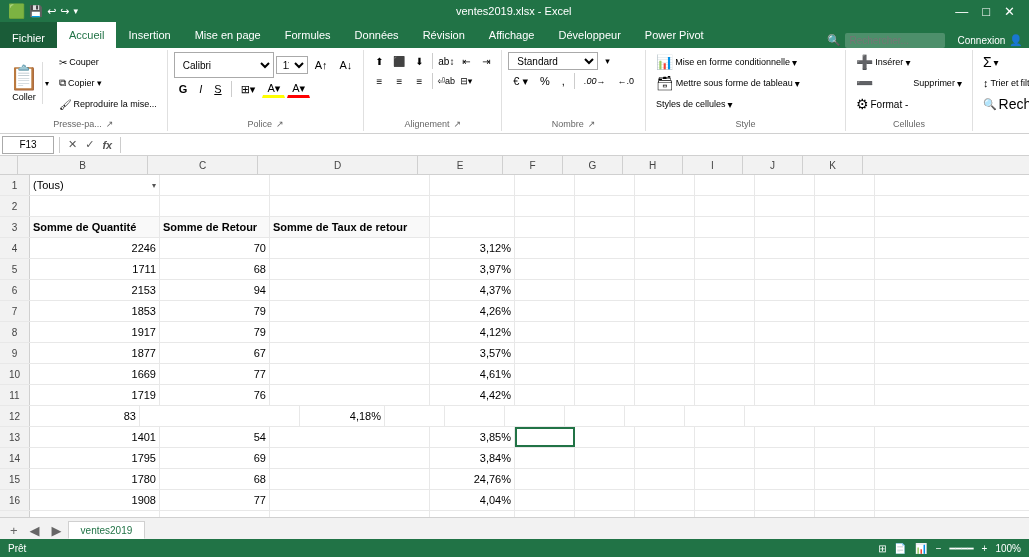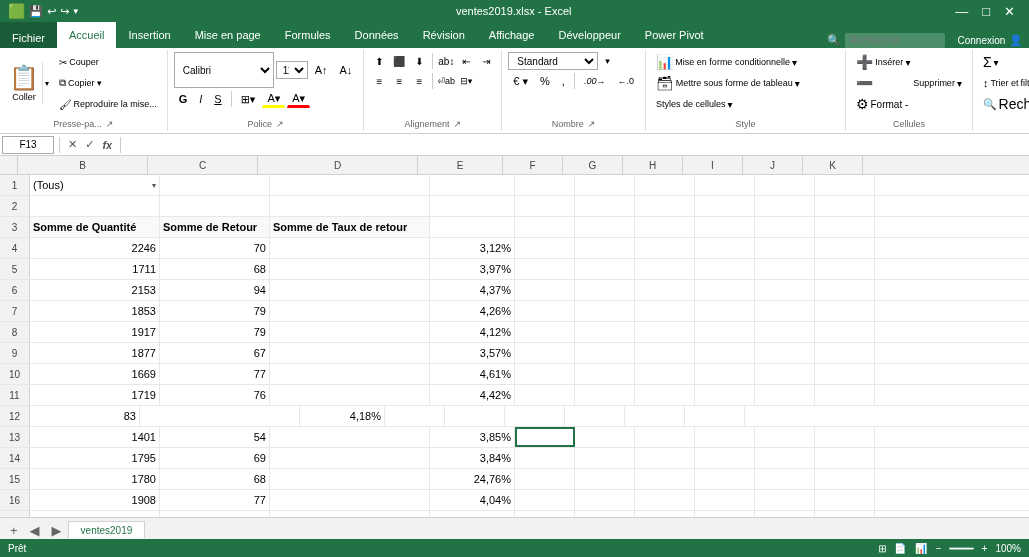--- a/index.html
+++ b/index.html
@@ -87,21 +87,21 @@
     }
 
     .ribbon-col { display: flex; flex-direction: column; gap: 1px; }
 
     
     .font-row { display: flex; align-items: center; gap: 2px; margin-bottom: 1px; }
     .font-selector {
       border: 1px solid #aaa;
       padding: 1px 4px;
       font-size: 10px;
-      height: 36px;
+      height: 26px;
       width: 100px;
       background: white;
     }
     .font-size-selector {
       border: 1px solid #aaa;
       padding: 1px 2px;
       font-size: 10px;
       height: 18px;
       width: 32px;
       background: white;

